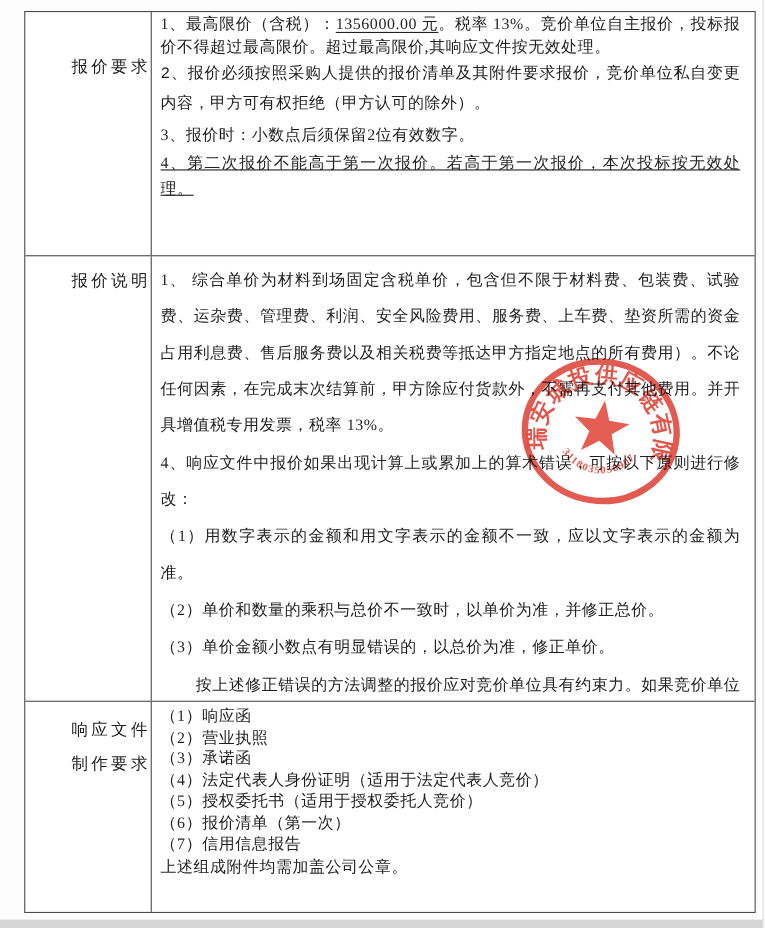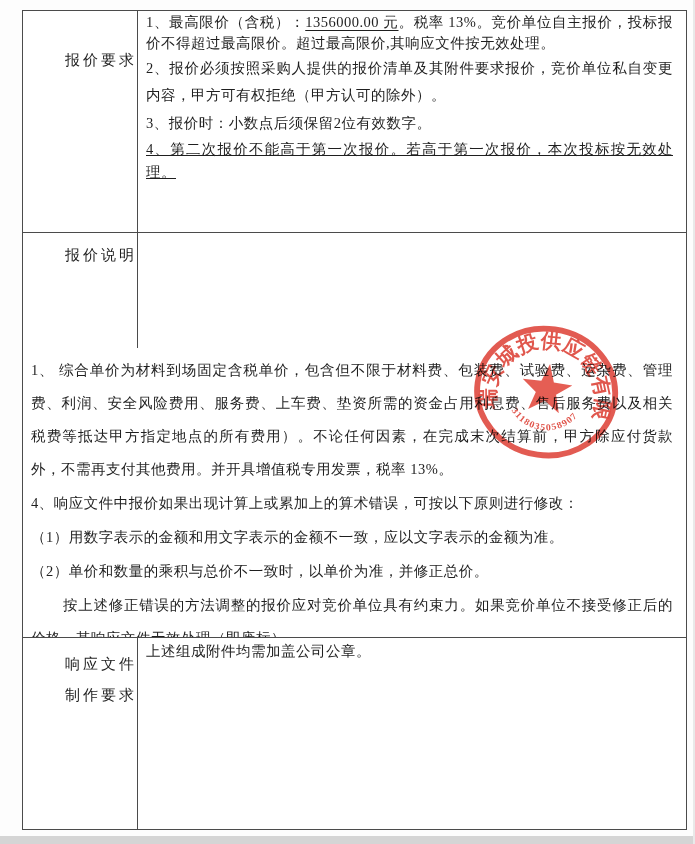--- a/index.html
+++ b/index.html
@@ -12,21 +12,21 @@
   .page { position:relative; width:695px; height:844px; background:#fdfdfd; overflow:hidden; }
 
   .doc-table {
     position:absolute; left:22px; top:10px; width:665px; height:820px;
     border:1px solid #4b4b4b; background:#fff;
     display:flex; flex-direction:column;
   }
   .row { display:flex; width:100%; }
   .row + .row { border-top:1px solid #4b4b4b; }
   .row-1 { height:221px; }
-  .row-2 { height:405px;flex-direction:column; }
+  .row-2 { height:405px; }
   .row-3 { flex:1; }
 
   .label-cell {
     width:115px; flex:0 0 115px;
     border-right:1px solid #4b4b4b;
     text-align:right;
     font-size:15px; letter-spacing:3px;
     white-space:pre-line;
   }
   .row-1 .label-cell { padding-top:40px; }
@@ -36,21 +36,21 @@
   .content-cell {
     flex:1; overflow:hidden;
     padding:0 12px 0 7px;
     font-size:14.5px; letter-spacing:0.5px;
     text-align:justify;
   }
   .content-cell p { margin:1px; }
 
   
   .r1-p1 { margin-top:6px; line-height:21px; }
-  .r1-p2 { margin-top:8px; line-height:27px; }
+  .r1-p2 { margin-top:8px; line-height:27px;font-family:Liberation Mono, monospace; }
   .r1-p3 { margin-top:2px; line-height:27px; }
   .r1-note { line-height:30px; font-weight:700; }
   .r1-p4 { line-height:23px;text-decoration:underline; }
   .star { font-size:20px; line-height:1; vertical-align:-2px; margin-right:1px; }
   .u { text-decoration:underline; text-underline-offset:3px; }
 
   
   .row-2 .content-cell { padding-top:5px; }
   .r2-p { line-height:33px; }
   .r2-indent { text-indent:2.2em; }
@@ -89,29 +89,37 @@
       </div>
     </section>
 
     <section class="row row-2">
       <div class="label-cell">报价说明</div>
       <div class="content-cell">
         <p class="r2-p">1、 综合单价为材料到场固定含税单价，包含但不限于材料费、包装费、试验费、运杂费、管理费、利润、安全风险费用、服务费、上车费、垫资所需的资金占用利息费、售后服务费以及相关税费等抵达甲方指定地点的所有费用）。不论任何因素，在完成末次结算前，甲方除应付货款外，不需再支付其他费用。并开具增值税专用发票，税率 13%。</p>
         <p class="r2-p">4、响应文件中报价如果出现计算上或累加上的算术错误，可按以下原则进行修改：</p>
         <p class="r2-p">（1）用数字表示的金额和用文字表示的金额不一致，应以文字表示的金额为准。</p>
         <p class="r2-p">（2）单价和数量的乘积与总价不一致时，以单价为准，并修正总价。</p>
+        <p class="r2-p">（3）单价金额小数点有明显错误的，以总价为准，修正单价。</p>
         <p class="r2-p r2-indent">按上述修正错误的方法调整的报价应对竞价单位具有约束力。如果竞价单位不接受修正后的价格，其响应文件无效处理（即废标）。</p>
 
       </div>
     </section>
 
     <section class="row row-3">
       <div class="label-cell">响应文件
 制作要求</div>
       <div class="content-cell">
+        <p class="r3-line">（1）响应函
+（2）营业执照
+（3）承诺函
+（4）法定代表人身份证明（适用于法定代表人竞价）
+（5）授权委托书（适用于授权委托人竞价）
+（6）报价清单（第一次）
+（7）信用信息报告</p>
         <p class="r3-line">上述组成附件均需加盖公司公章。</p>
       </div>
     </section>
 
   </div>
 
   <div class="seal">
     <svg viewBox="0 0 160 150" xmlns="http://www.w3.org/2000/svg">
       <g transform="rotate(8 80 74)" fill="none">
         <ellipse cx="80" cy="73" rx="71" ry="65" stroke="#dc3a2f" stroke-width="6" opacity="0.92"></ellipse>

